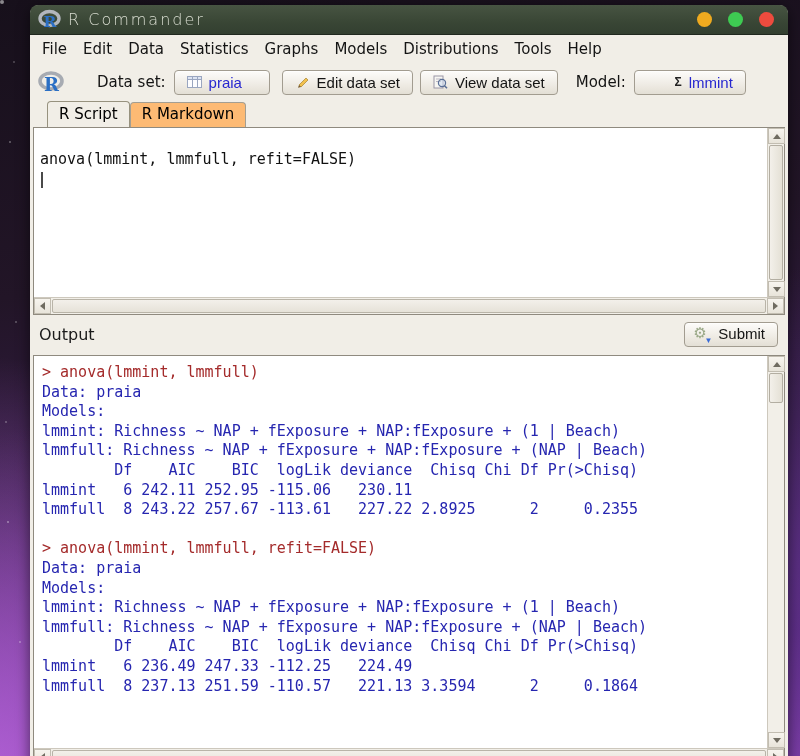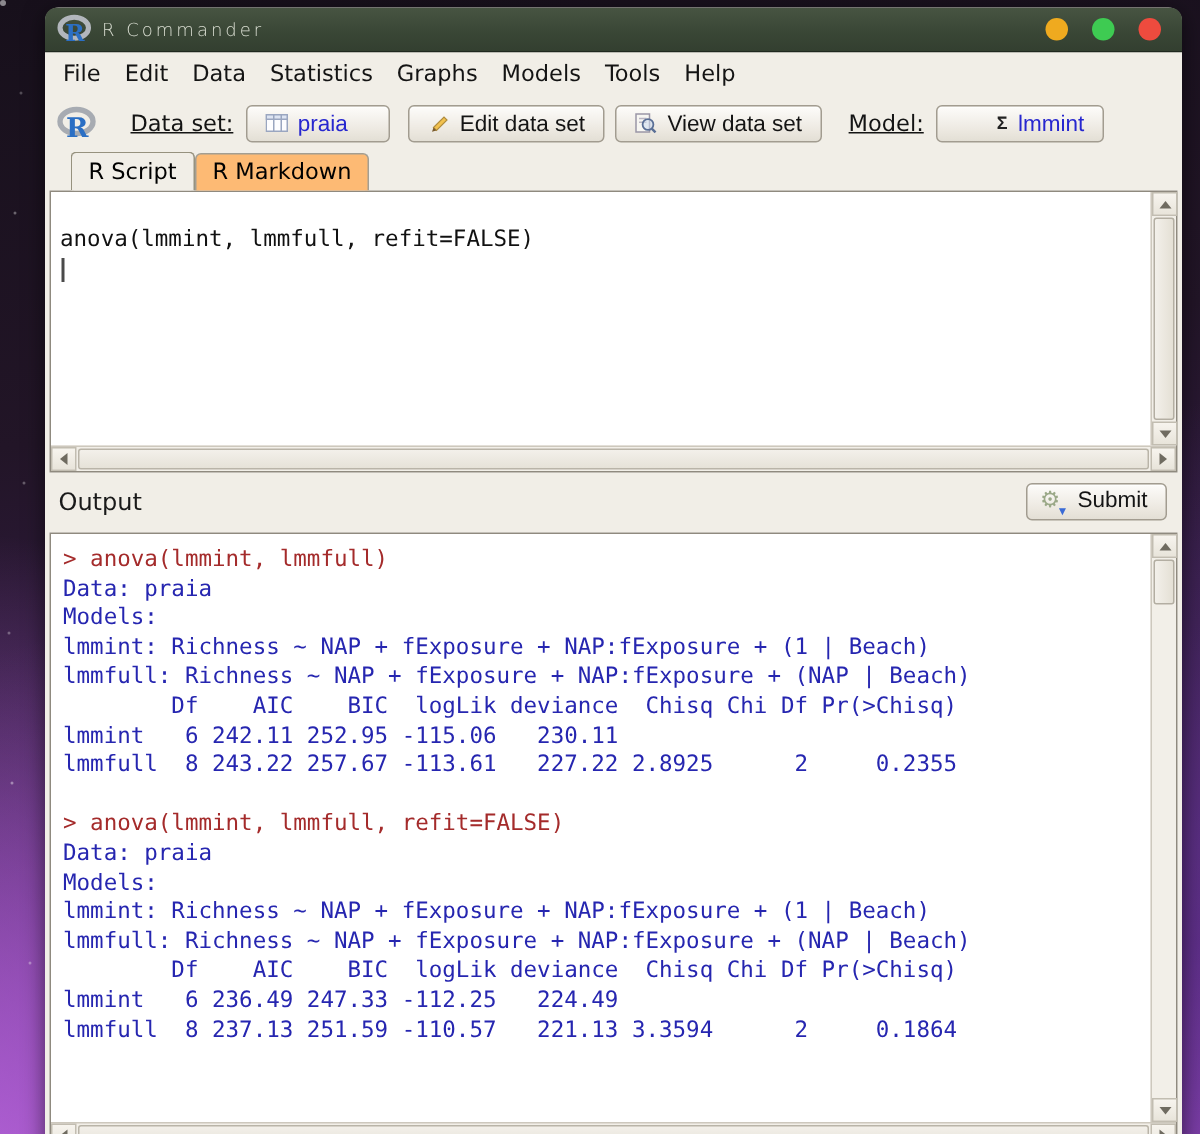--- a/index.html
+++ b/index.html
@@ -27,31 +27,31 @@
     box-shadow:0 3px 14px rgba(0,0,0,.55);
   }
 
   
   .titlebar {
     height:30px; border-radius:8px 8px 0 0;
     background:linear-gradient(#475442, #394635 60%, #333f30);
     display:flex; align-items:center; padding:0 12px 0 8px; gap:6px;
     border-bottom:1px solid #20281f;
   }
-  .title-text { color:#d9ddd1; font-size:12px; letter-spacing:2px; font-weight:300; }
+  .title-text { color:#d9ddd1; font-size:16px; letter-spacing:2px; font-weight:300; }
   .traffic { margin-left:auto; display:flex; gap:16px; align-items:center; padding-right:2px; }
   .light { width:15px; height:15px; border-radius:50%; }
 
   
   .menubar { height:28px; display:flex; align-items:center; padding:0 4px; font-size:15px; color:#141414; }
   .menu-item { padding:3px 8px; cursor:default; }
 
   
   .toolbar { height:38px; display:flex; align-items:center; padding:0 8px; font-size:15px; color:#141414; }
-  .tb-label { margin:0 8px 0 22px;text-decoration:underline; }
+  .tb-label { margin:0 8px 0 32px; }
   .btn {
     display:inline-flex; align-items:center; gap:7px;
     background:linear-gradient(#fdfcfa, #ece8e0 70%, #e3dfd5);
     border:1px solid #a29c90; border-radius:4px;
     padding:3px 12px; font-size:15px; color:#141414;
     box-shadow:inset 0 1px 0 rgba(255,255,255,.7);
     justify-content:flex-end;
   }
   .btn .val { color:#2727cf; }
   .ds-btn { min-width:96px; justify-content:flex-start; }
@@ -126,20 +126,21 @@
     </span>
   </div>
 
   <div class="menubar">
       <span class="menu-item">File</span>
       <span class="menu-item">Edit</span>
       <span class="menu-item">Data</span>
       <span class="menu-item">Statistics</span>
       <span class="menu-item">Graphs</span>
       <span class="menu-item">Models</span>
+      <span class="menu-item">Distributions</span>
       <span class="menu-item">Tools</span>
       <span class="menu-item">Help</span>
     </div>
 
   <div class="toolbar">
     <span>
       <svg class="icon-svg" width="27" height="24" viewBox="0 0 27 24">
         <ellipse cx="13" cy="11" rx="11" ry="8" fill="none" stroke="#a7abb2" stroke-width="3.6"></ellipse>
         <text x="6" y="21" font-size="18" font-weight="bold" fill="#2b6fc4" font-family="DejaVu Serif, serif">R</text>
       </svg>

